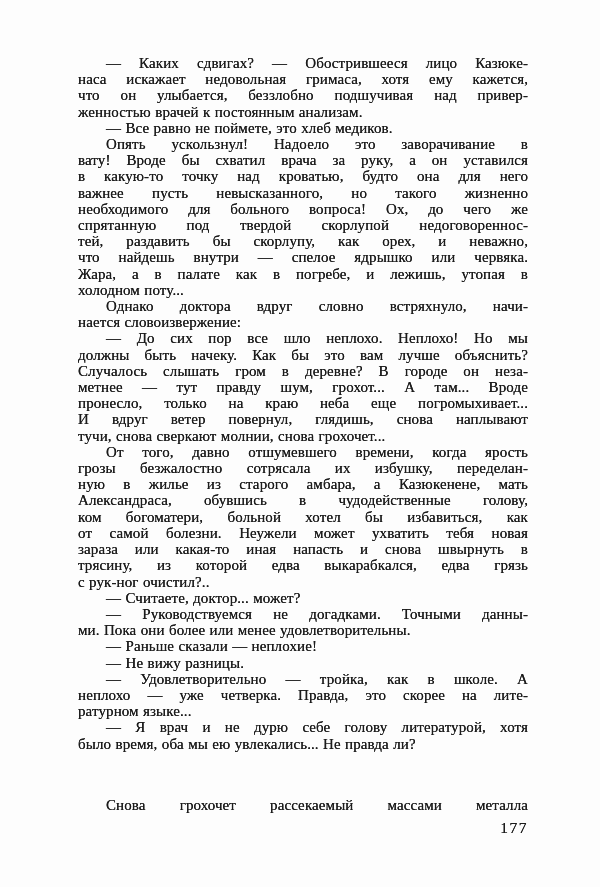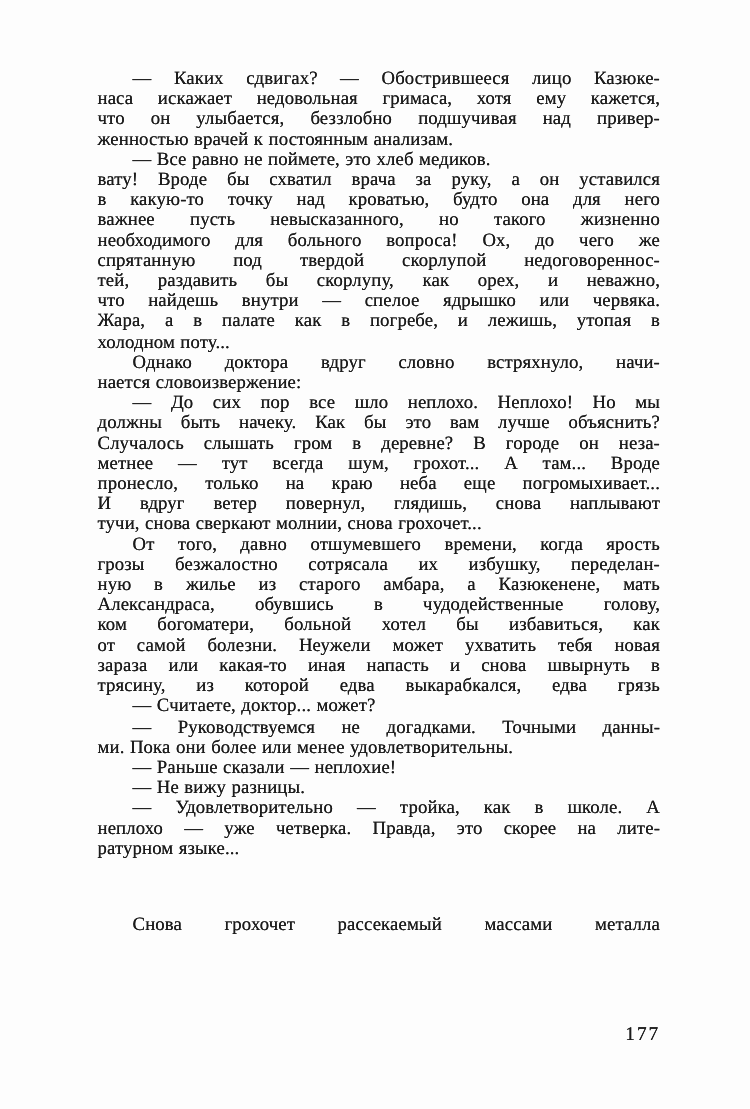--- a/index.html
+++ b/index.html
@@ -66,69 +66,75 @@
       <div class="para">
         <div class="line first">— Каких сдвигах? — Обострившееся лицо Казюке-</div>
         <div class="line">наса искажает недовольная гримаса, хотя ему кажется,</div>
         <div class="line">что он улыбается, беззлобно подшучивая над привер-</div>
         <div class="line last">женностью врачей к постоянным анализам.</div>
       </div>
       <div class="para">
         <div class="line first last">— Все равно не поймете, это хлеб медиков.</div>
       </div>
       <div class="para">
+        <div class="line first">Опять ускользнул! Надоело это заворачивание в</div>
         <div class="line">вату! Вроде бы схватил врача за руку, а он уставился</div>
         <div class="line">в какую-то точку над кроватью, будто она для него</div>
         <div class="line">важнее пусть невысказанного, но такого жизненно</div>
         <div class="line">необходимого для больного вопроса! Ох, до чего же</div>
         <div class="line">спрятанную под твердой скорлупой недоговореннос-</div>
         <div class="line">тей, раздавить бы скорлупу, как орех, и неважно,</div>
         <div class="line">что найдешь внутри — спелое ядрышко или червяка.</div>
         <div class="line">Жара, а в палате как в погребе, и лежишь, утопая в</div>
         <div class="line last">холодном поту...</div>
       </div>
       <div class="para">
         <div class="line first">Однако доктора вдруг словно встряхнуло, начи-</div>
         <div class="line last">нается словоизвержение:</div>
       </div>
       <div class="para">
         <div class="line first">— До сих пор все шло неплохо. Неплохо! Но мы</div>
         <div class="line">должны быть начеку. Как бы это вам лучше объяснить?</div>
         <div class="line">Случалось слышать гром в деревне? В городе он неза-</div>
-        <div class="line">метнее — тут всегда шум, грохот... А там... Вроде</div>
+        <div class="line">метнее — тут правду шум, грохот... А там... Вроде</div>
         <div class="line">пронесло, только на краю неба еще погромыхивает...</div>
         <div class="line">И вдруг ветер повернул, глядишь, снова наплывают</div>
         <div class="line last">тучи, снова сверкают молнии, снова грохочет...</div>
       </div>
       <div class="para">
         <div class="line first">От того, давно отшумевшего времени, когда ярость</div>
         <div class="line">грозы безжалостно сотрясала их избушку, переделан-</div>
         <div class="line">ную в жилье из старого амбара, а Казюкенене, мать</div>
         <div class="line">Александраса, обувшись в чудодейственные голову,</div>
         <div class="line">ком богоматери, больной хотел бы избавиться, как</div>
         <div class="line">от самой болезни. Неужели может ухватить тебя новая</div>
         <div class="line">зараза или какая-то иная напасть и снова швырнуть в</div>
         <div class="line">трясину, из которой едва выкарабкался, едва грязь</div>
+        <div class="line last">с рук-ног очистил?..</div>
       </div>
       <div class="para">
         <div class="line first last">— Считаете, доктор... может?</div>
       </div>
       <div class="para">
         <div class="line first">— Руководствуемся не догадками. Точными данны-</div>
         <div class="line last">ми. Пока они более или менее удовлетворительны.</div>
       </div>
       <div class="para">
         <div class="line first last">— Раньше сказали — неплохие!</div>
       </div>
       <div class="para">
         <div class="line first last">— Не вижу разницы.</div>
       </div>
       <div class="para">
         <div class="line first">— Удовлетворительно — тройка, как в школе. А</div>
         <div class="line">неплохо — уже четверка. Правда, это скорее на лите-</div>
         <div class="line last">ратурном языке...</div>
       </div>
       <div class="para">
+        <div class="line first">— Я врач и не дурю себе голову литературой, хотя</div>
+        <div class="line last">было время, оба мы ею увлекались... Не правда ли?</div>
+      </div>
+      <div class="para">
         <div class="line first last stretch">Снова грохочет рассекаемый массами металла</div>
       </div>
     </div>
   <div class="pageno">177</div>
 </div>
 
 </body></html>

